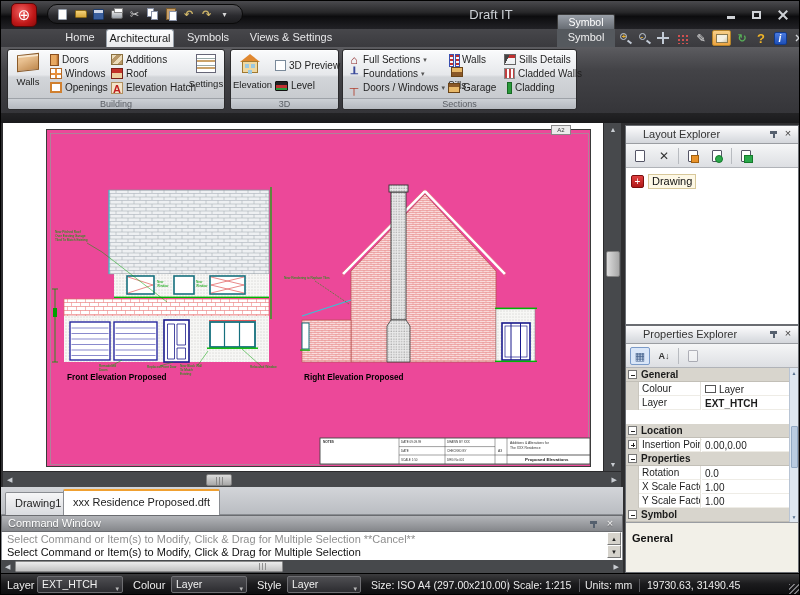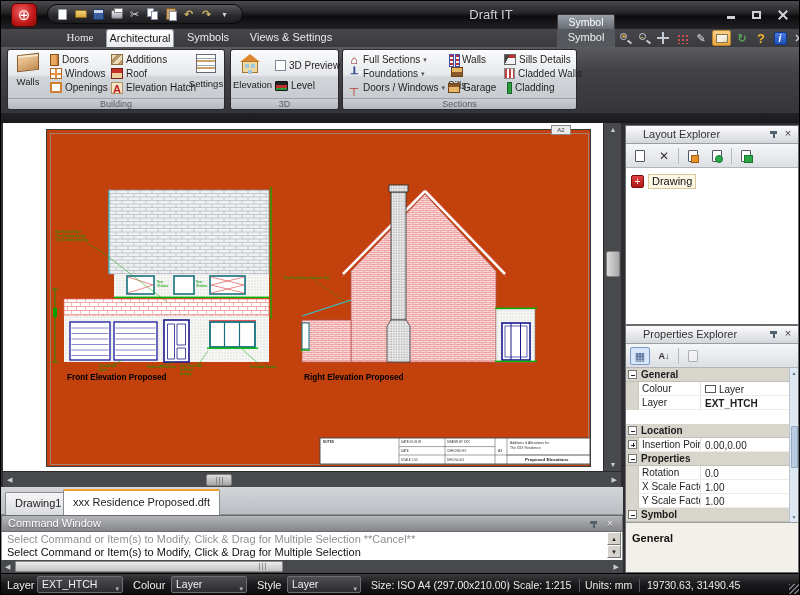--- a/index.html
+++ b/index.html
@@ -98,21 +98,21 @@
   .ic-headers{width:12px;height:10px;background:linear-gradient(#8a5828 0 40%,#e8b868 40%);border:1px solid #6a4418;}
   .ic-eaves{width:12px;height:11px;background:linear-gradient(115deg,#444 0 30%,transparent 30%),linear-gradient(#c03030 0 3px,transparent 3px);border:1px solid #666;}
   .ic-cladded{width:11px;height:11px;background:repeating-linear-gradient(90deg,#c04040 0 2px,#fff 2px 4px);border:1px solid #888;}
   .ic-cladding{width:5px;height:12px;background:#2a9a3a;border:1px solid #176a24;margin-left:3px;}
   .ic-check{width:11px;height:11px;background:#fff;border:1px solid #7a8a9a;}
   .ic-level{width:13px;height:10px;border-radius:1px;background:linear-gradient(#222 0 3px,#c03030 3px 6px,#2a9a3a 6px 10px);border:1px solid #111;}
   .ribbonedge{position:absolute;left:0;top:112px;width:800px;height:10px;background:linear-gradient(#232325,#1a1a1c);}
 
   
   .canvas{position:absolute;left:2px;top:122px;width:600px;height:348px;background:#fff;}
-  .sheet{position:absolute;left:43px;top:6px;width:545px;height:338px;border:1px solid #3a3a3a;background:#c2410c;}
+  .sheet{position:absolute;left:43px;top:6px;width:545px;height:338px;border:1px solid #3a3a3a;background:#ec4899;}
   .papertag{position:absolute;left:504px;top:-5px;width:20px;height:10px;background:#ececec;border:1px solid #888;
     font-size:6px;line-height:8px;text-align:center;color:#333;}
   svg{display:block;}
   svg text{font-family:"Liberation Sans","DejaVu Sans",sans-serif;}
 
   
   .vsb{position:absolute;left:602px;top:122px;width:18px;height:348px;background:#47494c;border-left:1px solid #2a2a2c;}
   .hsb{position:absolute;left:2px;top:470px;width:618px;height:16px;background:#47494c;border-top:1px solid #2a2a2c;}
   .sbarrow{position:absolute;color:#c9cdd2;font-size:7px;text-align:center;}
   .vthumb{position:absolute;left:2px;top:128px;width:14px;height:26px;background:linear-gradient(90deg,#dcdcdc,#a8a8a8);border:1px solid #808080;border-radius:2px;}
@@ -241,21 +241,21 @@
       <span class="wb">
           <span class="wb-max"></span>
         </span>
       <span class="wb">
           <span class="wb-x"></span>
         </span>
     </div>
   </div>
 
   <div class="tabrow">
-    <div class="rtab" style="left:54px;width:50px;font-family:Liberation Serif, serif;">Home</div>
+    <div class="rtab" style="left:54px;width:50px;">Home</div>
     <div class="rtab active" style="left:105px;width:68px;">Architectural</div>
     <div class="rtab" style="left:179px;width:56px;">Symbols</div>
     <div class="rtab" style="left:241px;width:98px;">Views &amp; Settings</div>
     <div class="ctxchip2">Symbol</div>
     <div class="ttools">
       <span class="tt">
           <span class="mag">
             <u></u>
             <s></s>
             <em>+</em>

